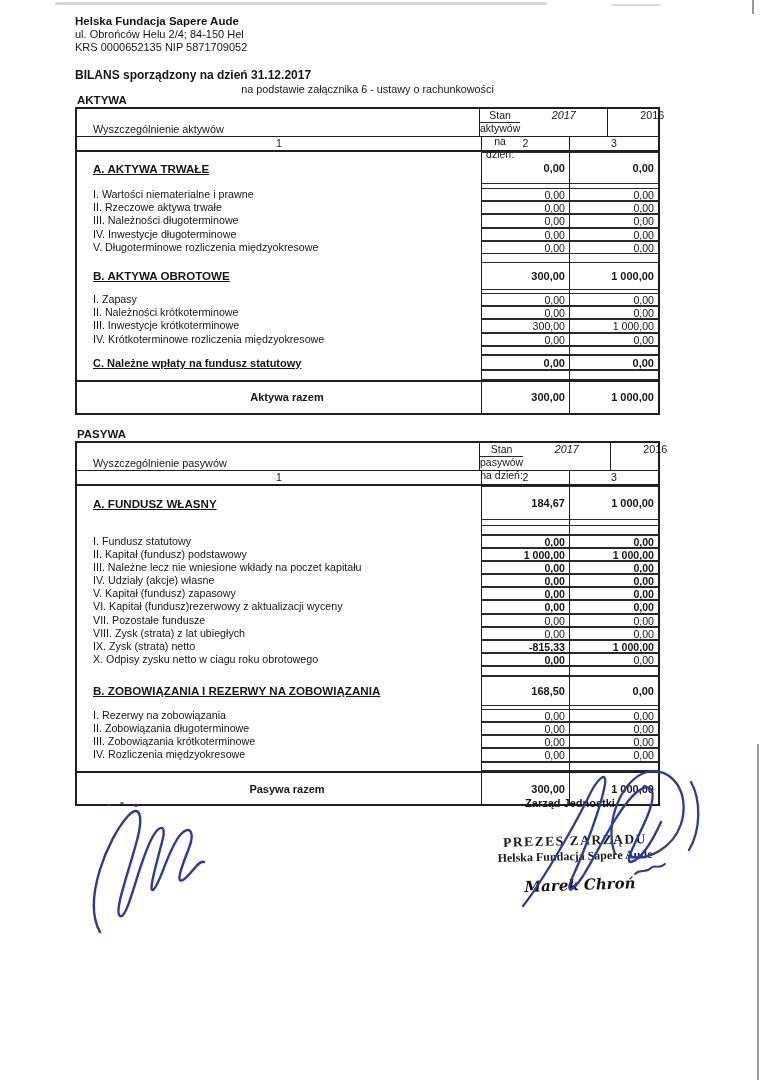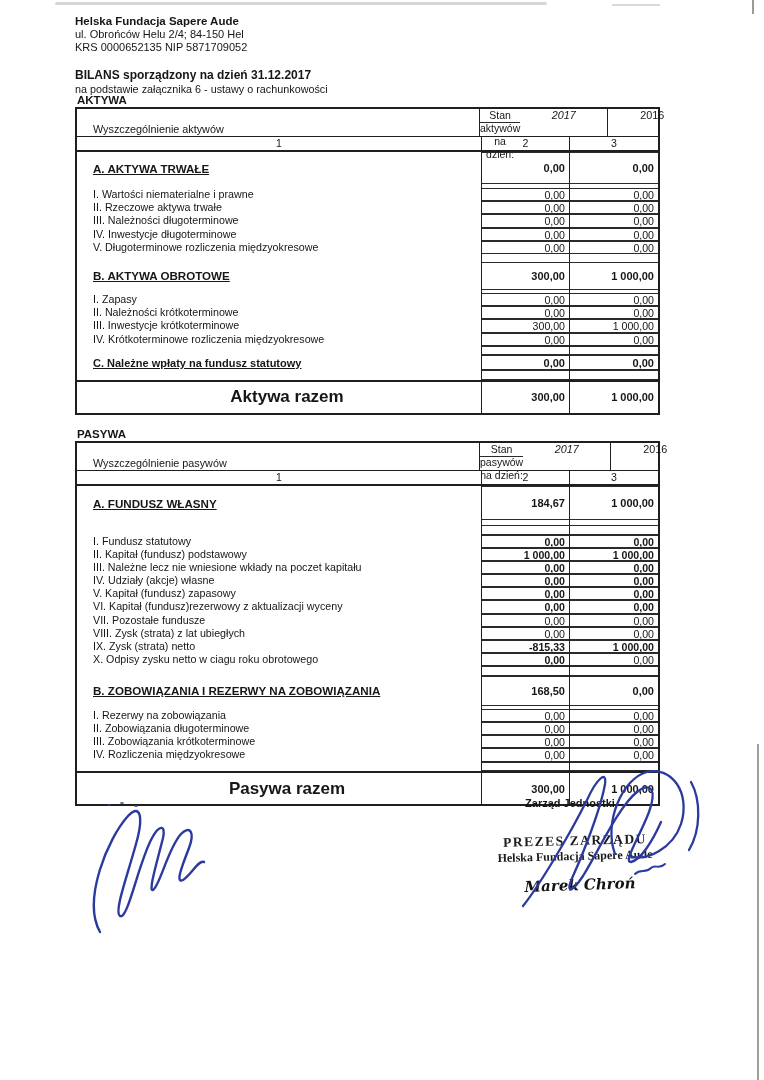--- a/index.html
+++ b/index.html
@@ -9,21 +9,21 @@
   
   .streak1{position:absolute;left:55px;top:2px;width:492px;height:3px;background:#c8c8c4;opacity:.75;border-radius:2px;}
   .streak2{position:absolute;left:612px;top:4px;width:48px;height:2px;background:#cfcfcb;opacity:.8;}
   .corner-mark{position:absolute;left:752px;top:0;width:2px;height:14px;background:#9a9a96;}
   .edge-line{position:absolute;left:757px;top:744px;width:2px;height:336px;background:#8d8d89;opacity:.85;}
 
   
   .lh{position:absolute;left:75px;top:15px;font-size:11px;line-height:13px;}
   .lh .org{font-weight:bold;font-size:11.5px;}
   .ttl{position:absolute;left:75px;top:68px;width:585px;text-align:left;font-weight:bold;font-size:12px;}
-  .sttl{position:absolute;left:75px;top:83px;width:585px;font-size:10.8px;}
+  .sttl{position:absolute;left:75px;top:83px;width:585px;text-align:center;font-size:10.8px;}
   .cap{position:absolute;left:77px;font-weight:bold;font-size:11.5px;}
 
   
   .tbl{position:absolute;left:75px;width:585px;border:2px solid #1f1f1f;box-sizing:border-box;background:#fff;}
   .tr{display:flex;align-items:stretch;}
   .cl{width:405px;border-right:1.6px solid #1f1f1f;box-sizing:border-box;padding-left:16px;overflow:hidden;}
   .cv{width:88px;box-sizing:border-box;text-align:right;padding-right:4px;overflow:hidden;font-size:10.6px;}
   .cv.m{border-right:1.6px solid #1f1f1f;}
   .box{border-top:1.3px solid #2a2a2a;border-bottom:1.3px solid #2a2a2a;}
   .vb{font-weight:bold;}
@@ -43,21 +43,21 @@
   .item{height:13.2px;font-size:10.7px;line-height:13.2px;}
   .item .cl{line-height:13.2px;}
   .sec .cl{display:flex;align-items:center;}
   .sec .cv{display:flex;align-items:center;justify-content:flex-end;font-weight:bold;font-size:11px;}
   .u{text-decoration:underline;font-weight:bold;font-size:11.6px;}
   .uc{text-decoration:underline;font-weight:bold;font-size:11px;}
   .h32{height:32px;} .h28{height:28px;} .h34{height:34px;} .h30{height:30px;} .hc{height:15px;}
   .g3{height:3px;} .g4{height:4px;} .g5{height:5px;} .g8{height:8px;}
   .bsp{height:9.5px;}
   .total{border-top:2.4px solid #1f1f1f;height:31px;}
-  .total .cl{display:flex;align-items:center;justify-content:center;font-weight:bold;font-size:17px;padding-left:16px;}
+  .total .cl{display:flex;align-items:center;justify-content:center;font-weight:bold;font-size:11px;padding-left:16px;}
   .total .cv{display:flex;align-items:center;justify-content:flex-end;font-weight:bold;font-size:11px;}
 
   
   .mgmt{position:absolute;left:470px;top:797px;width:200px;text-align:center;font-weight:bold;font-size:11px;}
   .stamp1{position:absolute;left:455px;top:833px;width:240px;text-align:center;
           font-family:"Liberation Serif",serif;font-weight:bold;font-size:13.5px;letter-spacing:1.5px;transform:rotate(-1.5deg);color:#1c1c1c;}
   .stamp2{position:absolute;left:455px;top:849px;width:240px;text-align:center;
           font-family:"Liberation Serif",serif;font-weight:bold;font-size:12px;transform:rotate(-1.5deg);color:#1c1c1c;}
   .signer{position:absolute;left:470px;top:876px;width:220px;text-align:center;
           font-family:"DejaVu Serif",serif;font-style:italic;font-weight:bold;font-size:15px;transform:rotate(-2deg);color:#141414;}

